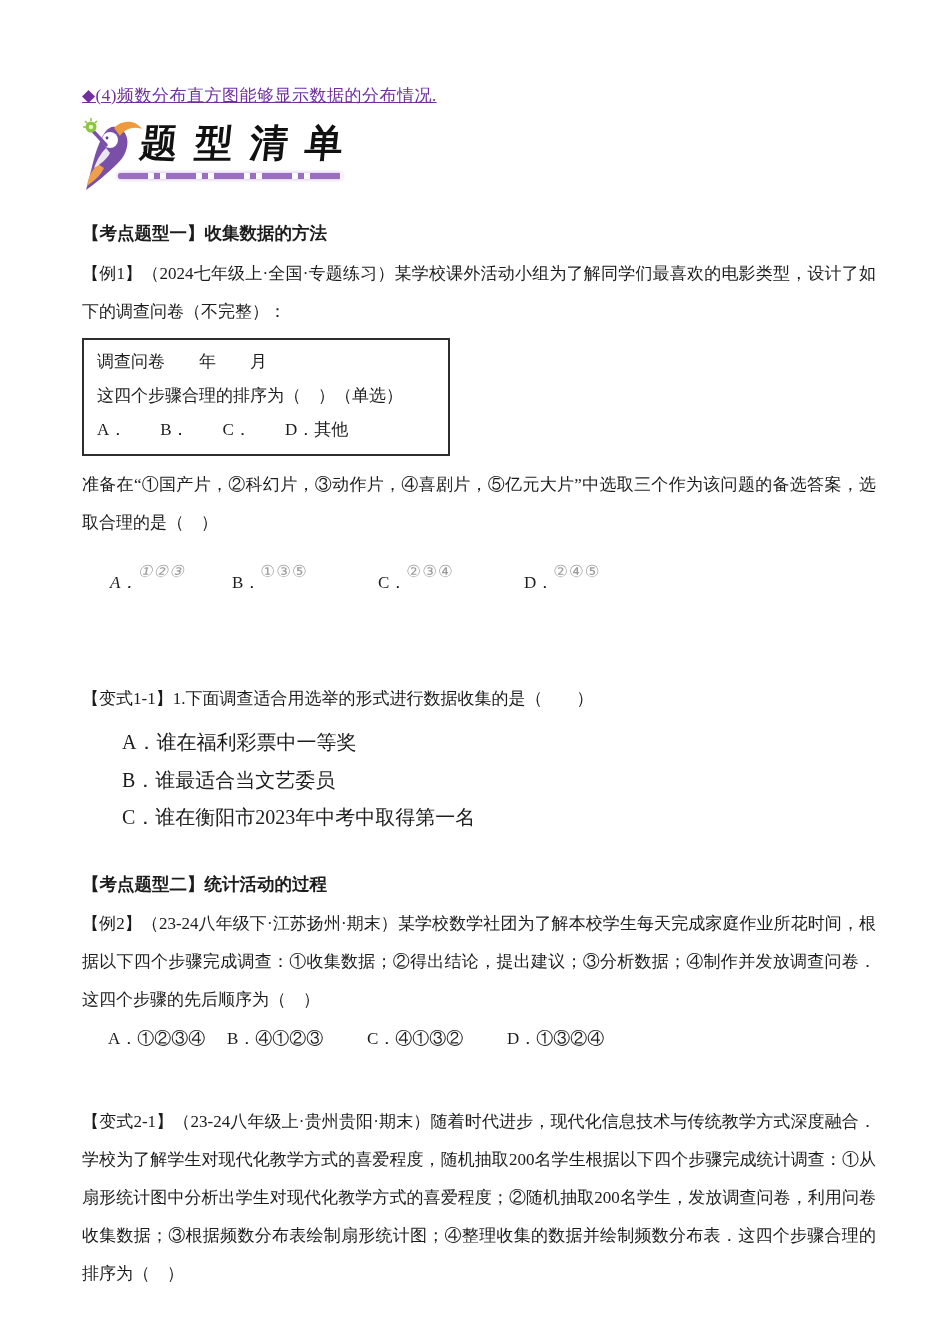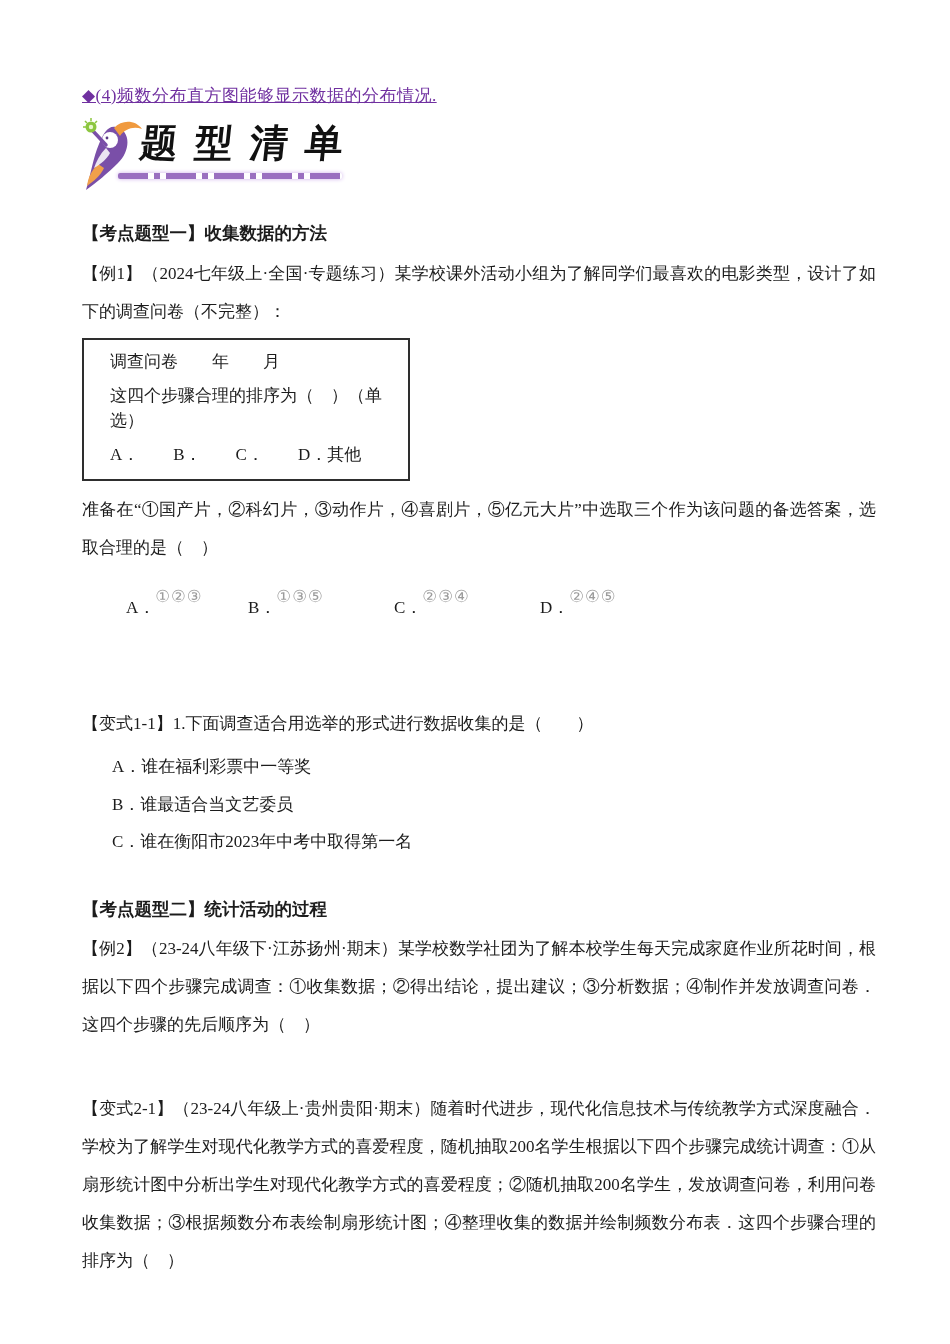--- a/index.html
+++ b/index.html
@@ -74,48 +74,48 @@
   .sec-heading.second { margin-top: 44px; }
   .para {
     font-size: 17px;
     line-height: 38px;
     text-align: justify;
     width: 794px;
   }
   .ex1 { margin-top: 11px; }
   .survey-box {
     margin-top: 7px;
-    width: 328px;
+    width: 368px;
     border: 2px solid #2e2e2e;
-    padding: 9px 13px 12px 26px;
+    padding: 9px 13px 12px 13px;
     font-size: 17px;
     line-height: 25px;
   }
   .survey-box p + p { margin-top: 9px; }
   .q1 { margin-top: 10px; }
   .choice-row {
     display: flex;
     font-size: 17px;
     align-items: flex-end;
   }
   .choices1 { margin-top: 12px; height: 40px; }
   .choices1 .choice { width: 146px; white-space: nowrap; }
-  .choices1 .choice:first-child { margin-left: 44px; width: 122px; }
+  .choices1 .choice:first-child { margin-left: 28px; width: 122px; font-style: italic; }
   .sup-nums {
     color: #9c9c9c;
     font-size: 16.5px;
     letter-spacing: 1px;
     position: relative;
     top: -11px;
   }
   .v11 { margin-top: 86px; }
   .v11-opts p {
-    font-size: 17px;
+    font-size: 20px;
     line-height: 24px;
-    margin-left: 30px;
+    margin-left: 40px;
     margin-top: 13.5px;
   }
   .v11-opts p:first-child { margin-top: 12px; }
   .ex2 { margin-top: 10px; }
   .choices2 { margin-top: 0px; height: 38px; align-items: center; }
   .choices2 .choice { width: 140px; white-space: nowrap; }
   .choices2 .choice:first-child { margin-left: 26px; width: 119px; }
   .v21 { margin-top: 46px; }
 </style>
 </head>
@@ -166,16 +166,22 @@
   <div class="v11-opts">
     <p>A．谁在福利彩票中一等奖</p>
     <p>B．谁最适合当文艺委员</p>
     <p>C．谁在衡阳市2023年中考中取得第一名</p>
   </div>
 
   <h2 class="sec-heading second">【考点题型二】统计活动的过程</h2>
 
   <p class="para ex2">【例2】（23-24八年级下·江苏扬州·期末）某学校数学社团为了解本校学生每天完成家庭作业所花时间，根据以下四个步骤完成调查：①收集数据；②得出结论，提出建议；③分析数据；④制作并发放调查问卷．这四个步骤的先后顺序为（　）</p>
 
+  <div class="choice-row choices2">
+    <span class="choice">A．①②③④</span>
+    <span class="choice">B．④①②③</span>
+    <span class="choice">C．④①③②</span>
+    <span class="choice">D．①③②④</span>
+  </div>
 
   <p class="para v21">【变式2-1】（23-24八年级上·贵州贵阳·期末）随着时代进步，现代化信息技术与传统教学方式深度融合．学校为了解学生对现代化教学方式的喜爱程度，随机抽取200名学生根据以下四个步骤完成统计调查：①从扇形统计图中分析出学生对现代化教学方式的喜爱程度；②随机抽取200名学生，发放调查问卷，利用问卷收集数据；③根据频数分布表绘制扇形统计图；④整理收集的数据并绘制频数分布表．这四个步骤合理的排序为（　）</p>
 
 </div>
 
 </body></html>

